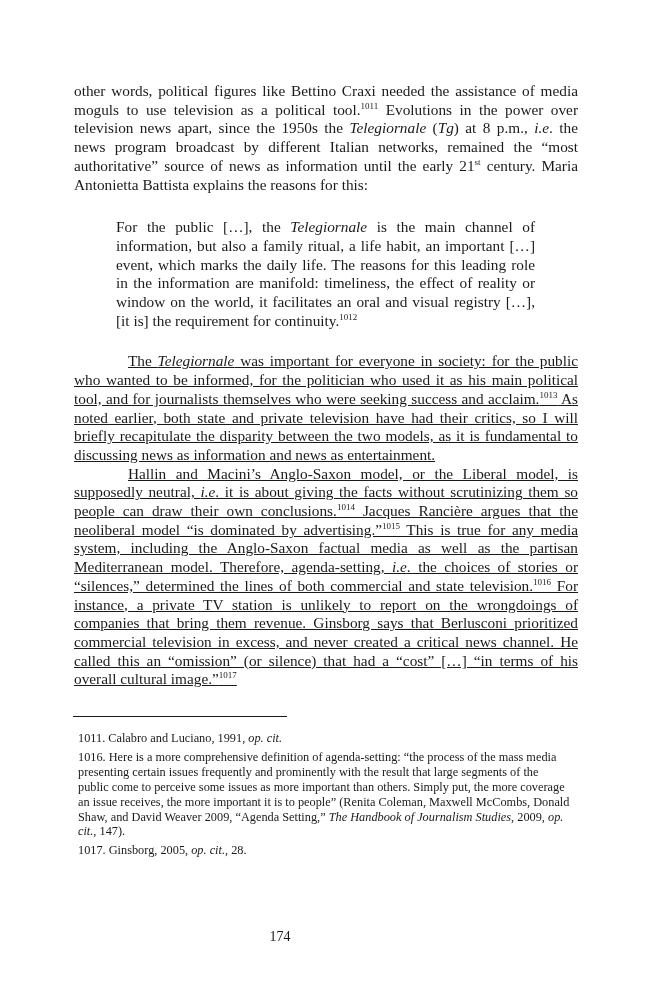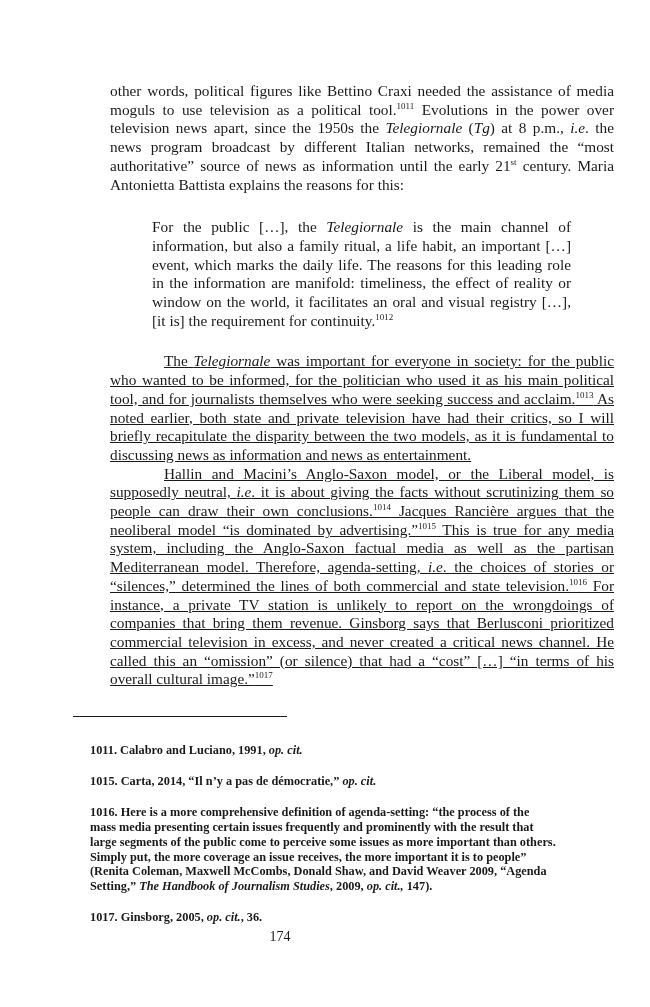--- a/index.html
+++ b/index.html
@@ -13,21 +13,20 @@
       position: relative;
       overflow: hidden;
       font-family: "Liberation Serif", serif;
       color: #1a1a1a;
     }
     .page {
       position: absolute;
       left: 74px;
       top: 82px;
       width: 504px;
-      margin-left: 36px;
     }
     .body-text {
       font-size: 15.3px;
       line-height: 18.7px;
       text-align: justify;
       margin: 0;
     }
     .indent {
       text-indent: 54px;
       text-decoration: underline;
@@ -59,22 +58,21 @@
     }
     .footnotes {
       position: absolute;
       left: 74px;
       top: 727px;
       width: 500px;
       font-size: 12.3px;
       line-height: 14.9px;
     }
     .fn {
-      margin: 16px;
-      font-weight: bold;
+      margin: 4px;
     }
     .page-number {
       position: absolute;
       left: 0;
       width: 560px;
       top: 929px;
       text-align: center;
       font-size: 14px;
     }
     i { font-style: italic; }
@@ -89,18 +87,17 @@
 
   <p class="body-text indent after-quote"><span>The </span><i>Telegiornale</i><span> was important for everyone in society: for the public who wanted to be informed, for the politician who used it as his main political tool, and for journalists themselves who were seeking success and acclaim.</span><sup>1013</sup><span> As noted earlier, both state and private television have had their critics, so I will briefly recapitulate the disparity between the two models, as it is fundamental to discussing news as information and news as entertainment.</span></p>
 
   <p class="body-text indent"><span>Hallin and Macini’s Anglo-Saxon model, or the Liberal model, is supposedly neutral, </span><i>i.e</i><span>. it is about giving the facts without scrutinizing them so people can draw their own conclusions.</span><sup>1014</sup><span> Jacques Rancière argues that the neoliberal model “is dominated by advertising.”</span><sup>1015</sup><span> This is true for any media system, including the Anglo-Saxon factual media as well as the partisan Mediterranean model. Therefore, agenda-setting, </span><i>i.e</i><span>. the choices of stories or “silences,” determined the lines of both commercial and state television.</span><sup>1016</sup><span> For instance, a private TV station is unlikely to report on the wrongdoings of companies that bring them revenue. Ginsborg says that Berlusconi prioritized commercial television in excess, and never created a critical news channel. He called this an “omission” (or silence) that had a “cost” […] “in terms of his overall cultural image.”</span><sup>1017</sup></p>
 </div>
 
 <div class="rule"></div>
 
 <div class="footnotes">
   <p class="fn"><span>1011. Calabro and Luciano, 1991, </span><i>op. cit.</i></p>
-  <p class="fn"><span>1015. Carta, 2014, “Il n’y a pas de démocratie,” </span><i>op. cit.</i></p>
   <p class="fn"><span>1016. Here is a more comprehensive definition of agenda-setting: “the process of the mass media presenting certain issues frequently and prominently with the result that large segments of the public come to perceive some issues as more important than others. Simply put, the more coverage an issue receives, the more important it is to people” (Renita Coleman, Maxwell McCombs, Donald Shaw, and David Weaver 2009, “Agenda Setting,” </span><i>The Handbook of Journalism Studies</i><span>, 2009, </span><i>op. cit.,</i><span> 147).</span></p>
-  <p class="fn"><span>1017. Ginsborg, 2005, </span><i>op. cit.</i><span>, 36.</span></p>
+  <p class="fn"><span>1017. Ginsborg, 2005, </span><i>op. cit.</i><span>, 28.</span></p>
 </div>
 
 <div class="page-number">174</div>
 
 </body></html>

